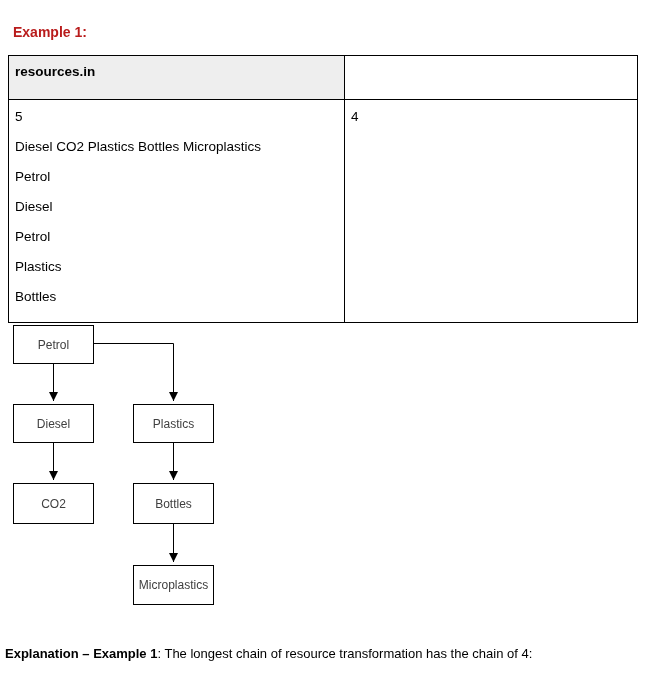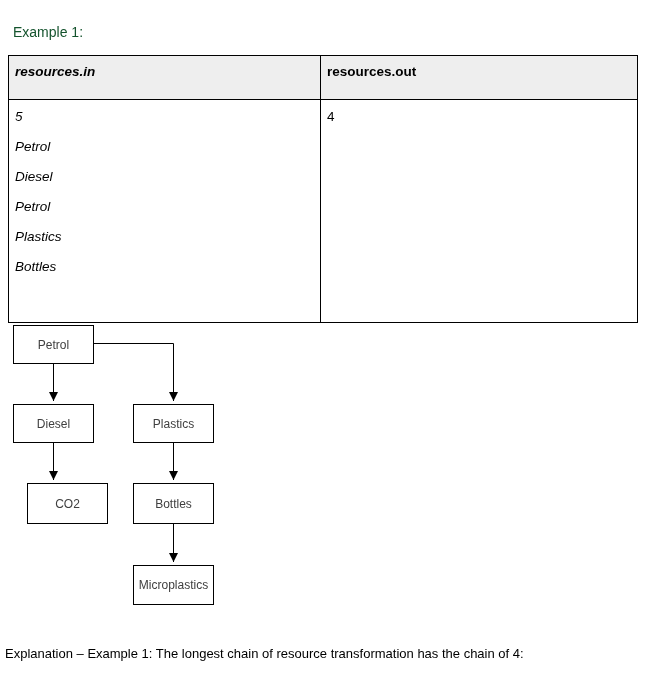--- a/index.html
+++ b/index.html
@@ -7,38 +7,38 @@
     width: 646px; height: 700px;
     background: #ffffff;
     position: relative;
     font-family: "Liberation Sans", sans-serif;
     color: #000000;
     overflow: hidden;
   }
 
   .heading {
     position: absolute; left: 13px; top: 24px;
-    font-size: 14px; font-weight: normal; color: #14532d;
+    font-size: 14px; font-weight: bold; color: #b91c1c;
   }
 
   
   .res-table {
     position: absolute; left: 8px; top: 55px;
     width: 628px;
     border: 1px solid #000;
     background: #fff;
   }
   .trow { display: flex; }
   .trow-head { border-bottom: 1px solid #000; }
   .cell {
     box-sizing: border-box;
     font-size: 13.5px;
     padding: 8px 6px 0 6px;
   }
-  .cell-1 { width: 312px; border-right: 1px solid #000; font-style: italic; }
+  .cell-1 { width: 336px; border-right: 1px solid #000; }
   .cell-2 { flex: 1; }
   .trow-head .cell {
     height: 43px;
     background: #eeeeee;
     font-weight: bold;
   }
   .trow-body .cell { height: 222px; padding-top: 2px; }
   .cell-line { line-height: 30px; height: 30px; white-space: nowrap; }
 
   
@@ -51,46 +51,46 @@
     position: absolute;
     width: 79px; height: 37px;
     border: 1px solid #000;
     background: #fff;
     display: flex; align-items: center; justify-content: center;
     font-size: 12px; color: #404040;
     text-align: center;
   }
   .node-petrol        { left: 13px;  top: 325px; }
   .node-diesel        { left: 13px;  top: 404px; }
-  .node-co2           { left: 27px;  top: 483px; height: 39px; }
+  .node-co2           { left: 13px;  top: 483px; height: 39px; }
   .node-plastics      { left: 133px; top: 404px; }
   .node-bottles       { left: 133px; top: 483px; height: 39px; }
   .node-microplastics { left: 133px; top: 565px; height: 38px; text-align: center; }
 
   
   .explanation {
     position: absolute; left: 5px; top: 646px;
     width: 638px;
     font-size: 13px; line-height: 16px; color: #000;
   }
-  .explanation .bold { font-weight: normal; text-align: right; }
+  .explanation .bold { font-weight: bold; text-align: right; }
 </style>
 </head>
 <body>
 
 <div class="heading">Example 1:</div>
 
 <div class="res-table">
   <div class="trow trow-head">
     <div class="cell cell-1">resources.in</div>
-    <div class="cell cell-2">resources.out</div>
   </div>
   <div class="trow trow-body">
     <div class="cell cell-1">
       <div class="cell-line">5</div>
+      <div class="cell-line">Diesel CO2 Plastics Bottles Microplastics</div>
       <div class="cell-line">Petrol</div>
       <div class="cell-line">Diesel</div>
       <div class="cell-line">Petrol</div>
       <div class="cell-line">Plastics</div>
       <div class="cell-line">Bottles</div>
     </div>
     <div class="cell cell-2">
       <div class="cell-line">4</div>
     </div>
   </div>

